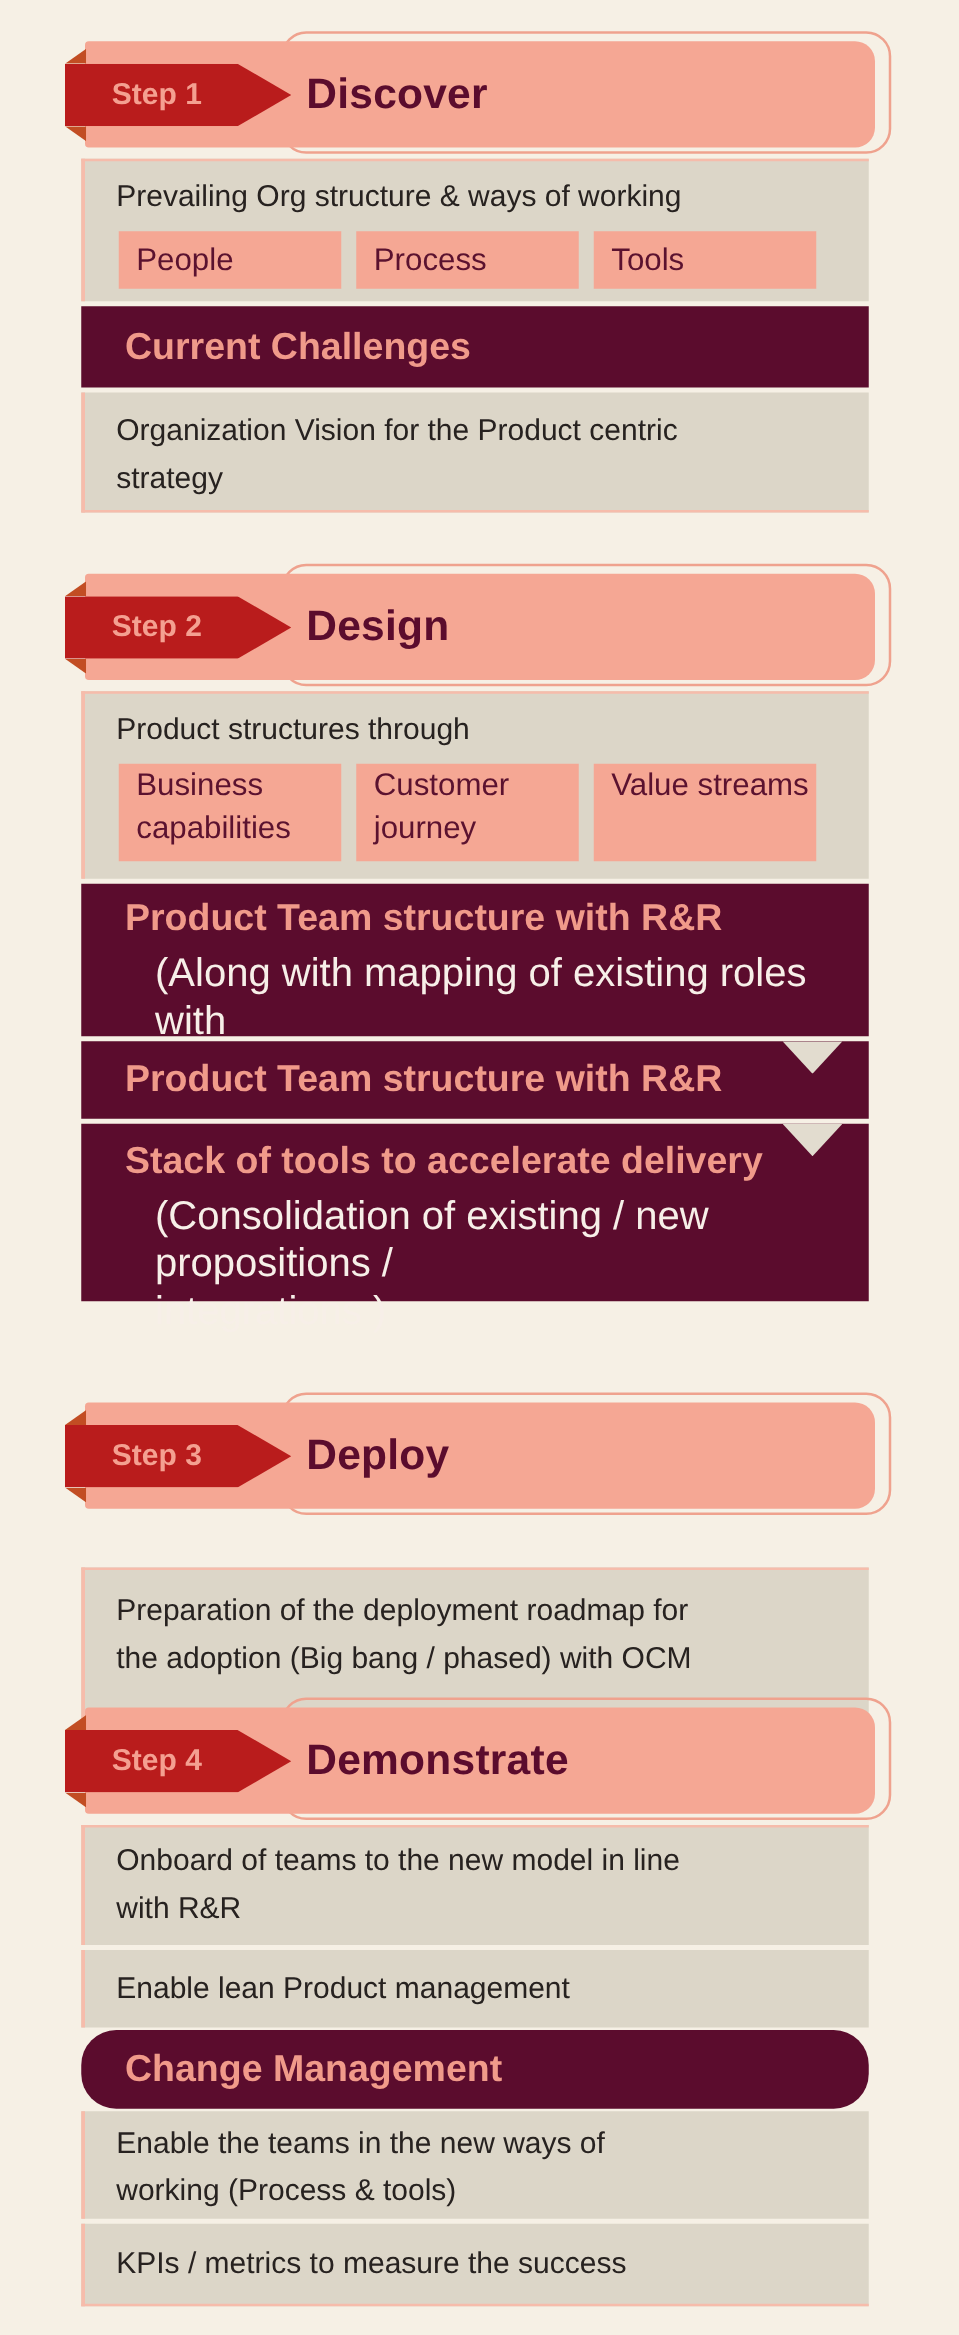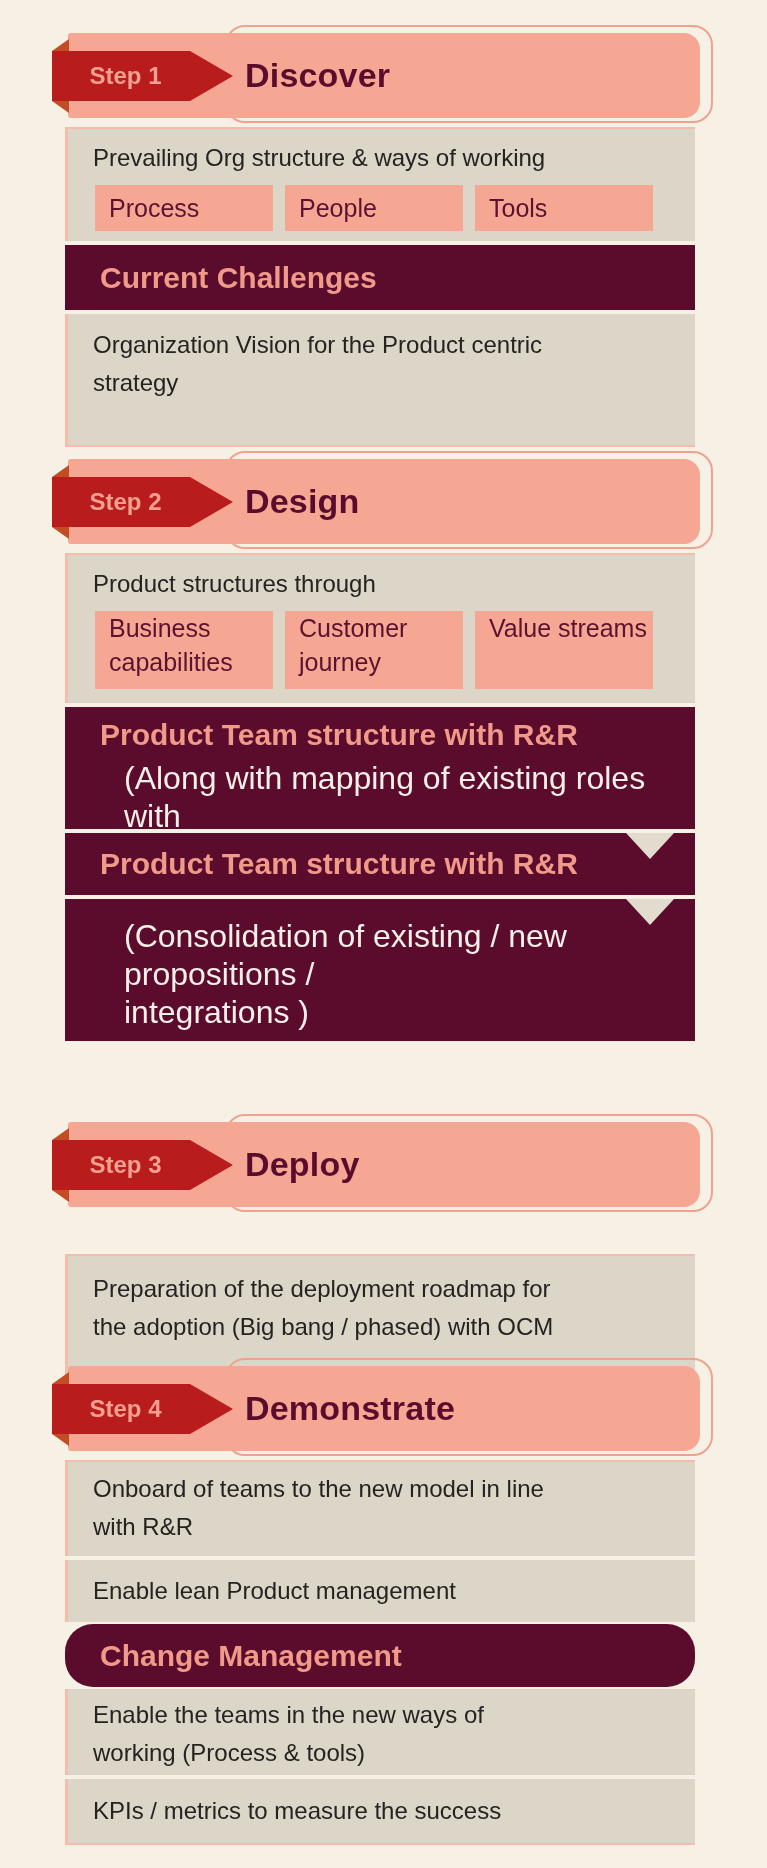--- a/index.html
+++ b/index.html
@@ -51,21 +51,21 @@
   .chips.one .chip{height:46px;line-height:46px;white-space:nowrap;overflow:hidden;}
   .chips.two .chip{height:78px;line-height:34px;padding-top:0;}
   .vcenter{display:flex;align-items:center;}
   .notch{
     position:absolute;top:0;right:21px;width:48px;height:26px;background:#e2dccf;
     clip-path:polygon(0 0,100% 0,50% 100%);
   }
   
   .h114{height:114px;padding-top:10px;margin-bottom:4px;}
   .h65 {height:65px;margin-bottom:4px;}
-  .h106{height:133px;padding-top:12px;}
+  .h106{height:96px;padding-top:12px;}
   .h150{height:150px;padding-top:10px;margin-bottom:4px;}
   .h122{height:122px;padding-top:10px;margin-bottom:4px;}
   .h62m{height:62px;margin-bottom:4px;}
   .h142{height:142px;padding-top:12px;}
   .h110{height:122px;padding-top:14px;margin-top:38px;}
   .h96 {height:96px;padding-top:8px;margin-bottom:4px;}
   .h62 {height:62px;margin-bottom:2px;}
   .h63 {height:63px;margin-bottom:2px;border-radius:28px;}
   .h86 {height:86px;padding-top:4px;margin-bottom:4px;}
   .h66 {height:66px;}
@@ -82,22 +82,22 @@
     <div class="fold top"></div>
     <div class="fold bot"></div>
     <div class="badge">
       <span>Step 1</span>
     </div>
     <div class="step-title">Discover</div>
     <div class="content">
       <div class="row beige first h114">
         <div class="btext">Prevailing Org structure &amp; ways of working</div>
         <div class="chips one chips-gap">
+          <div class="chip">People</div>
           <div class="chip">Process</div>
-          <div class="chip">People</div>
           <div class="chip">Tools</div>
         </div>
       </div>
       <div class="row maroon h65 vcenter">
         <div class="m-title">Current Challenges</div>
       </div>
       <div class="row beige last h106">
         <div class="btext">Organization Vision for the Product centric
 strategy</div>
       </div>
@@ -126,20 +126,21 @@
         <div class="m-title">Product Team structure with R&amp;R</div>
         <div class="m-sub">(Along with mapping of existing roles with
 proposed ones)</div>
       </div>
       <div class="row maroon h62m vcenter">
         <div class="notch"></div>
         <div class="m-title">Product Team structure with R&amp;R</div>
       </div>
       <div class="row maroon h142">
         <div class="notch"></div>
+        <div class="m-title">Stack of tools to accelerate delivery</div>
         <div class="m-sub">(Consolidation of existing / new propositions /
 integrations )</div>
       </div>
     </div>
   </div>
 
   <div class="section" style="top:1114px;">
     <div class="outline"></div>
     <div class="bar"></div>
     <div class="fold top"></div>

